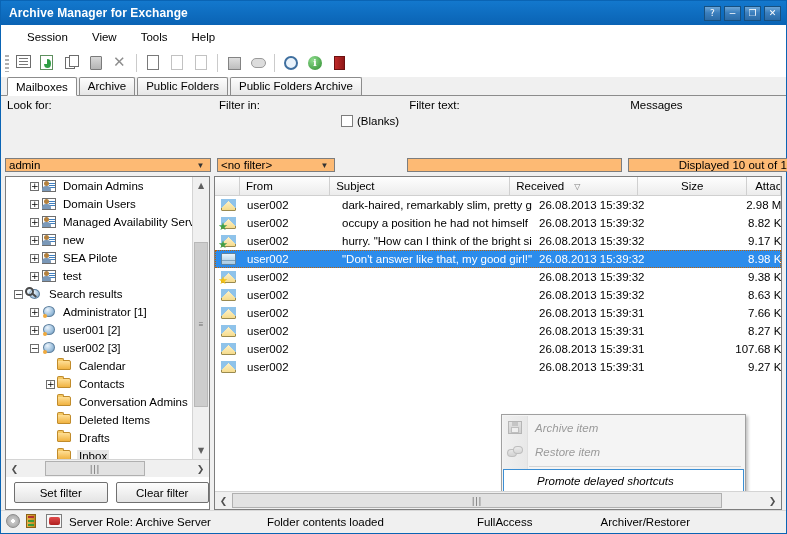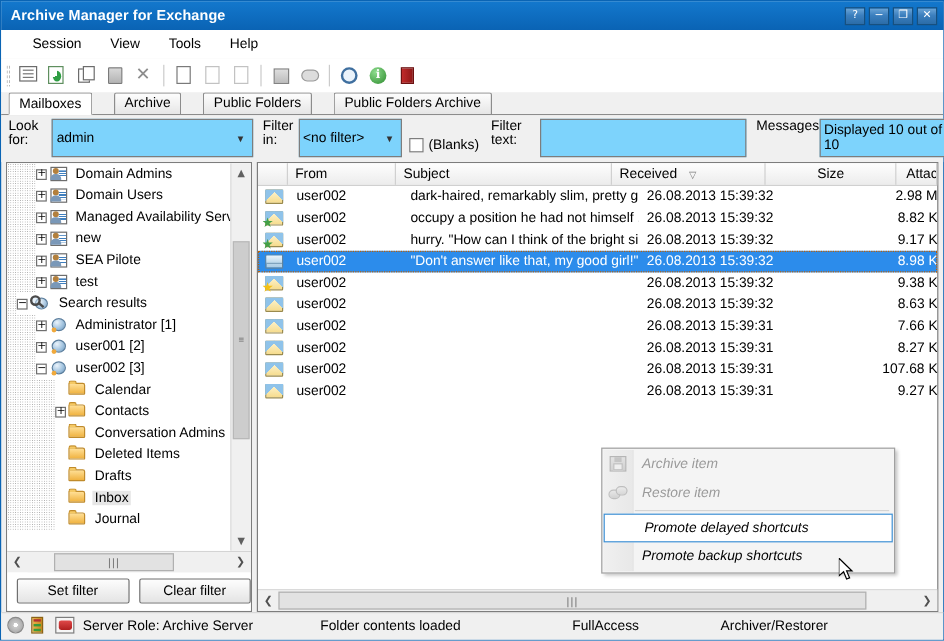--- a/index.html
+++ b/index.html
@@ -54,48 +54,48 @@
     background-image:radial-gradient(#b0b0b0 40%,transparent 41%);
     background-size:2px 4px;}
   .tb-ico{width:22px;height:22px;position:relative;margin:0 1px;}
   .tb-sep{width:1px;height:18px;background:#cbcbcb;margin:0 4px;}
   
   .tabstrip{
     height:19px;display:flex;align-items:flex-end;
     padding-left:6px;flex:0 0 auto;background:#f0f0f0;
     border-bottom:1px solid #8c8c8c;
     box-sizing:border-box;
-    gap:16px;
   }
   .tab{
     height:18px;line-height:17px;
     padding:0 8px;
     border:1px solid #8c8c8c;border-bottom:none;
     background:linear-gradient(to bottom,#fdfdfd,#e6e6e6);
     margin-right:2px;border-radius:2px 2px 0 0;
     font-size:11.5px;white-space:nowrap;
     box-sizing:border-box;
   }
   .tab.active{
     background:#fff;height:19px;line-height:18px;
     border-bottom:1px solid #fff;position:relative;top:1px;
   }
   
   .filterbar{
     flex:0 0 auto;background:#f0f0f0;
     padding:3px 4px 4px 4px;
     display:flex;align-items:flex-start;gap:6px;
   }
-  .fgroup{display:flex;flex-direction:row;}
+  .fgroup{display:flex;flex-direction:column;}
   .flabel{font-size:11.5px;margin:0 0 2px 2px;}
   .finput{
-    height:32px;box-sizing:border-box;
-    border:1px solid #7d7d7d;background:#7dd3fc;
+    height:14px;box-sizing:border-box;
+    border:1px solid #7d7d7d;background:#fdba74;
     display:flex;align-items:center;font-size:11.5px;
     padding-left:3px;
+    margin-top:45px;
   }
   .combo{position:relative;}
   .combo .arrow{
     position:absolute;right:2px;top:0;bottom:0;width:15px;
     display:flex;align-items:center;justify-content:center;
     font-size:8px;color:#333;
   }
   .chk-wrap{display:flex;align-items:center;margin-top:16px;gap:4px;}
   .chkbox{width:12px;height:12px;border:1px solid #7d7d7d;background:#fff;box-sizing:border-box;}
   

